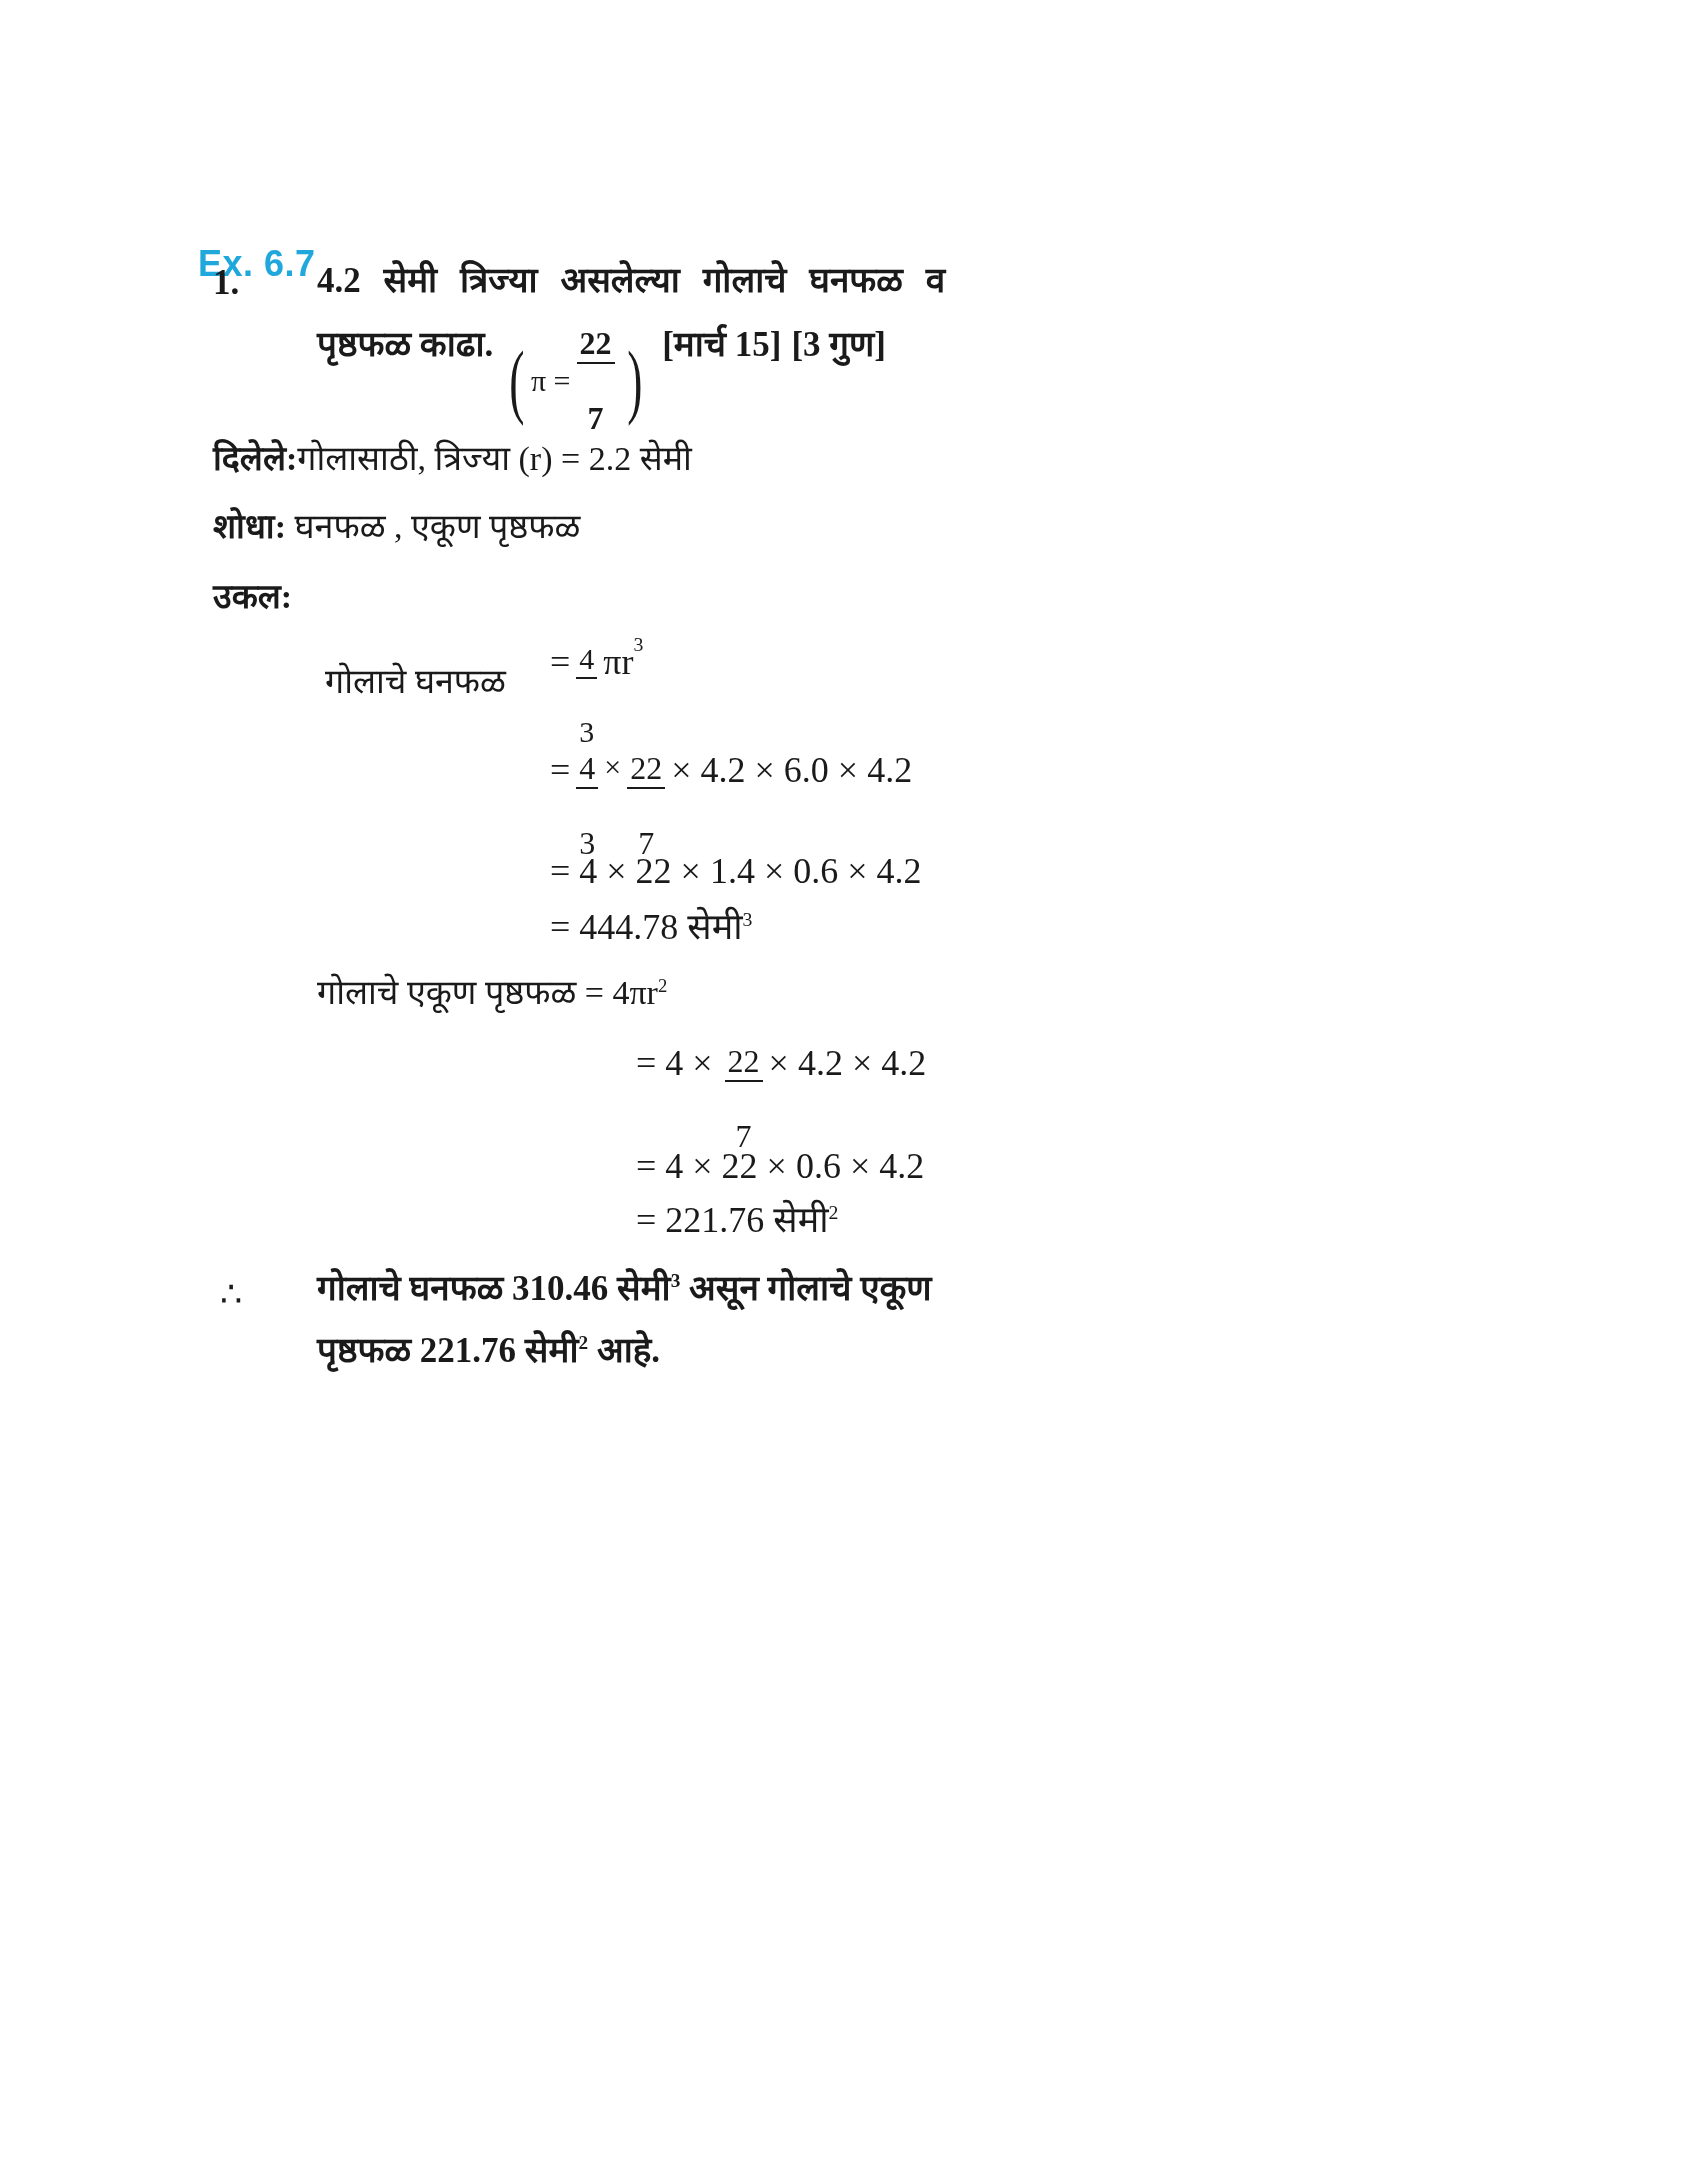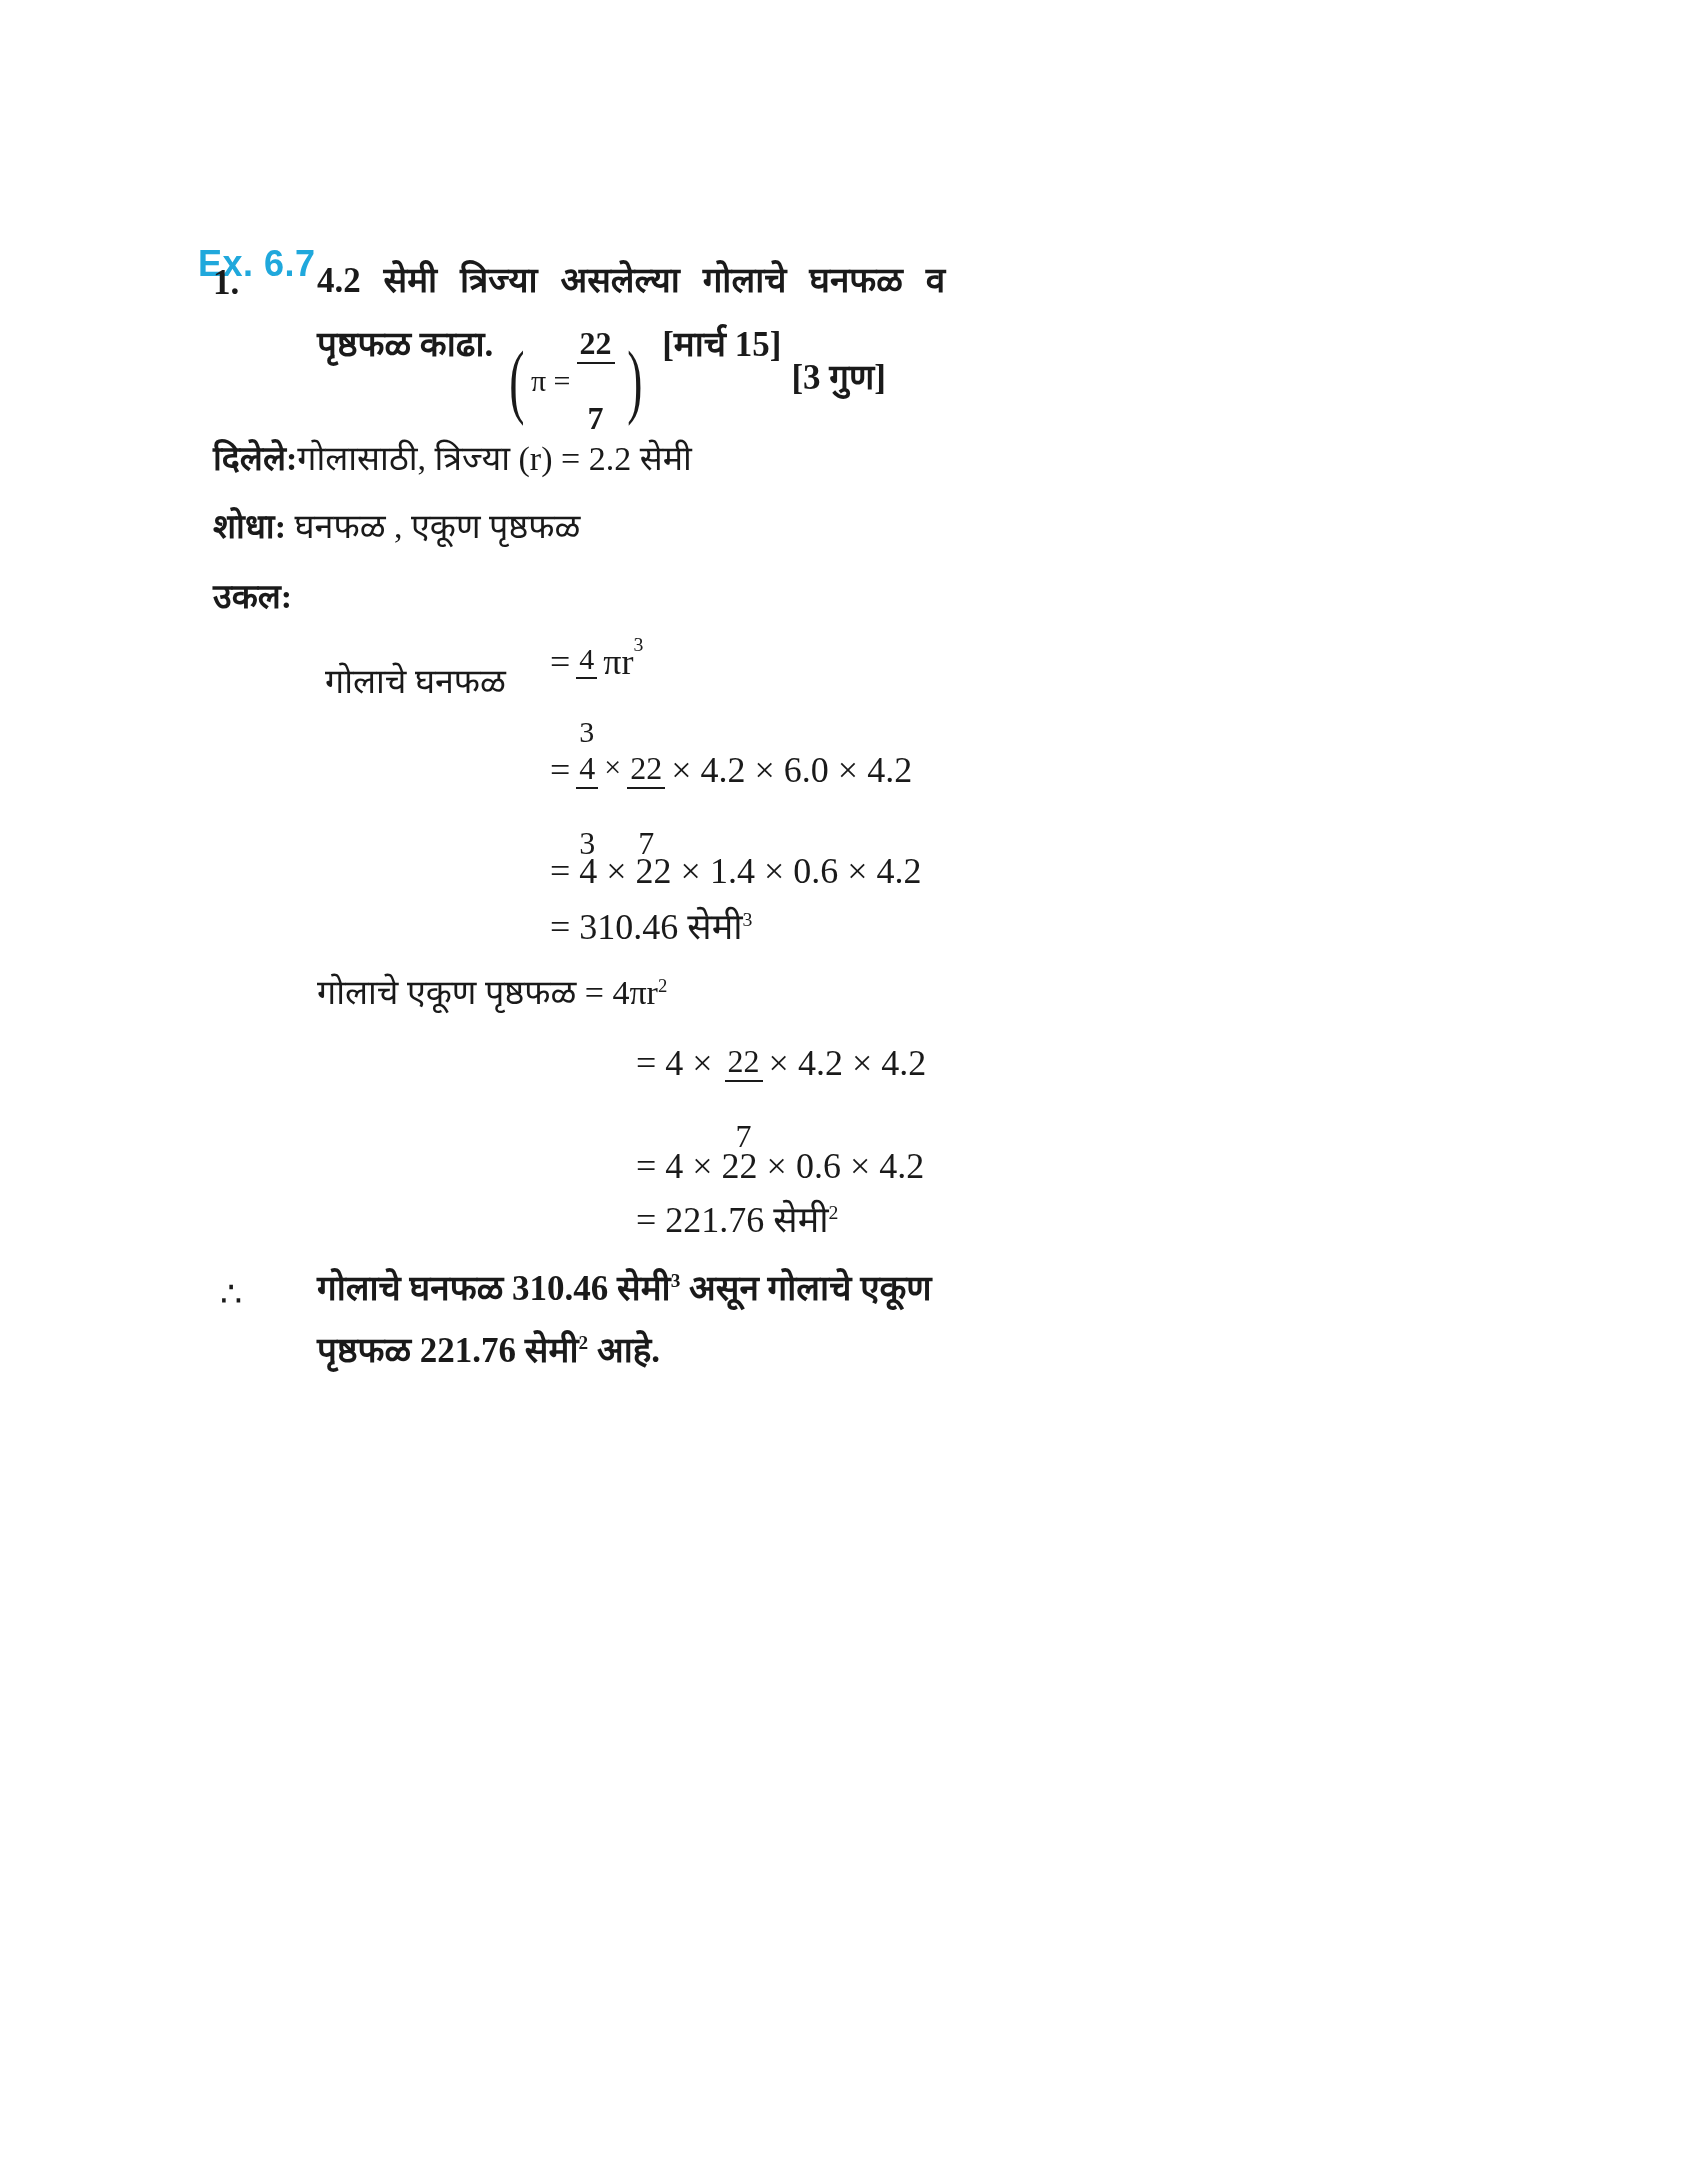--- a/index.html
+++ b/index.html
@@ -33,21 +33,21 @@
   <span class="paren" style="margin-left:10px;">
     <span class="pl">(</span>
     <span style="font-weight:normal; font-size:30px;">π =</span>
     <span class="frac" style="font-size:32px;">
       <span class="num">22</span>
       <span class="den">7</span>
     </span>
     <span class="pr">)</span>
   </span>
   <span style="margin-left:14px;">[मार्च 15]</span>
-  <span style="margin-left:10px;margin-top:33px;">[3 गुण]</span>
+  <span style="margin-left:10px;">[3 गुण]</span>
 </div>
 
 <div class="abs t" style="left:213px; top:442px;">
   <span class="bold">दिलेले:</span><span>गोलासाठी, त्रिज्या (r) = 2.2  सेमी</span>
 </div>
 <div class="abs t" style="left:213px; top:510px;">
   <span class="bold">शोधा:</span>
   <span>घनफळ , एकूण पृष्ठफळ</span>
 </div>
 <div class="abs t bold" style="left:213px; top:580px;">उकल:</div>
@@ -70,21 +70,21 @@
   </span>
   <span style="font-size:30px;">×</span>
   <span class="frac" style="font-size:32px;">
     <span class="num">22</span>
     <span class="den">7</span>
   </span>
   <span>× 4.2 × 6.0 × 4.2</span>
 </div>
 <div class="abs m" style="left:550px; top:853px;">= 4 × 22 × 1.4 × 0.6 × 4.2</div>
 <div class="abs m" style="left:550px; top:909px;">
-  <span>= 310.46 सेमी</span><sup>3</sup>
+  <span>= 444.78 सेमी</span><sup>3</sup>
 </div>
 
 <div class="abs t" style="left:317px; top:976px;">
   <span>गोलाचे एकूण पृष्ठफळ = 4πr</span><sup>2</sup>
 </div>
 <div class="abs m row" style="left:636px; top:1045px;">
   <span>= 4 ×</span>
   <span class="frac" style="font-size:32px; margin-left:12px;">
     <span class="num">22</span>
     <span class="den">7</span>

